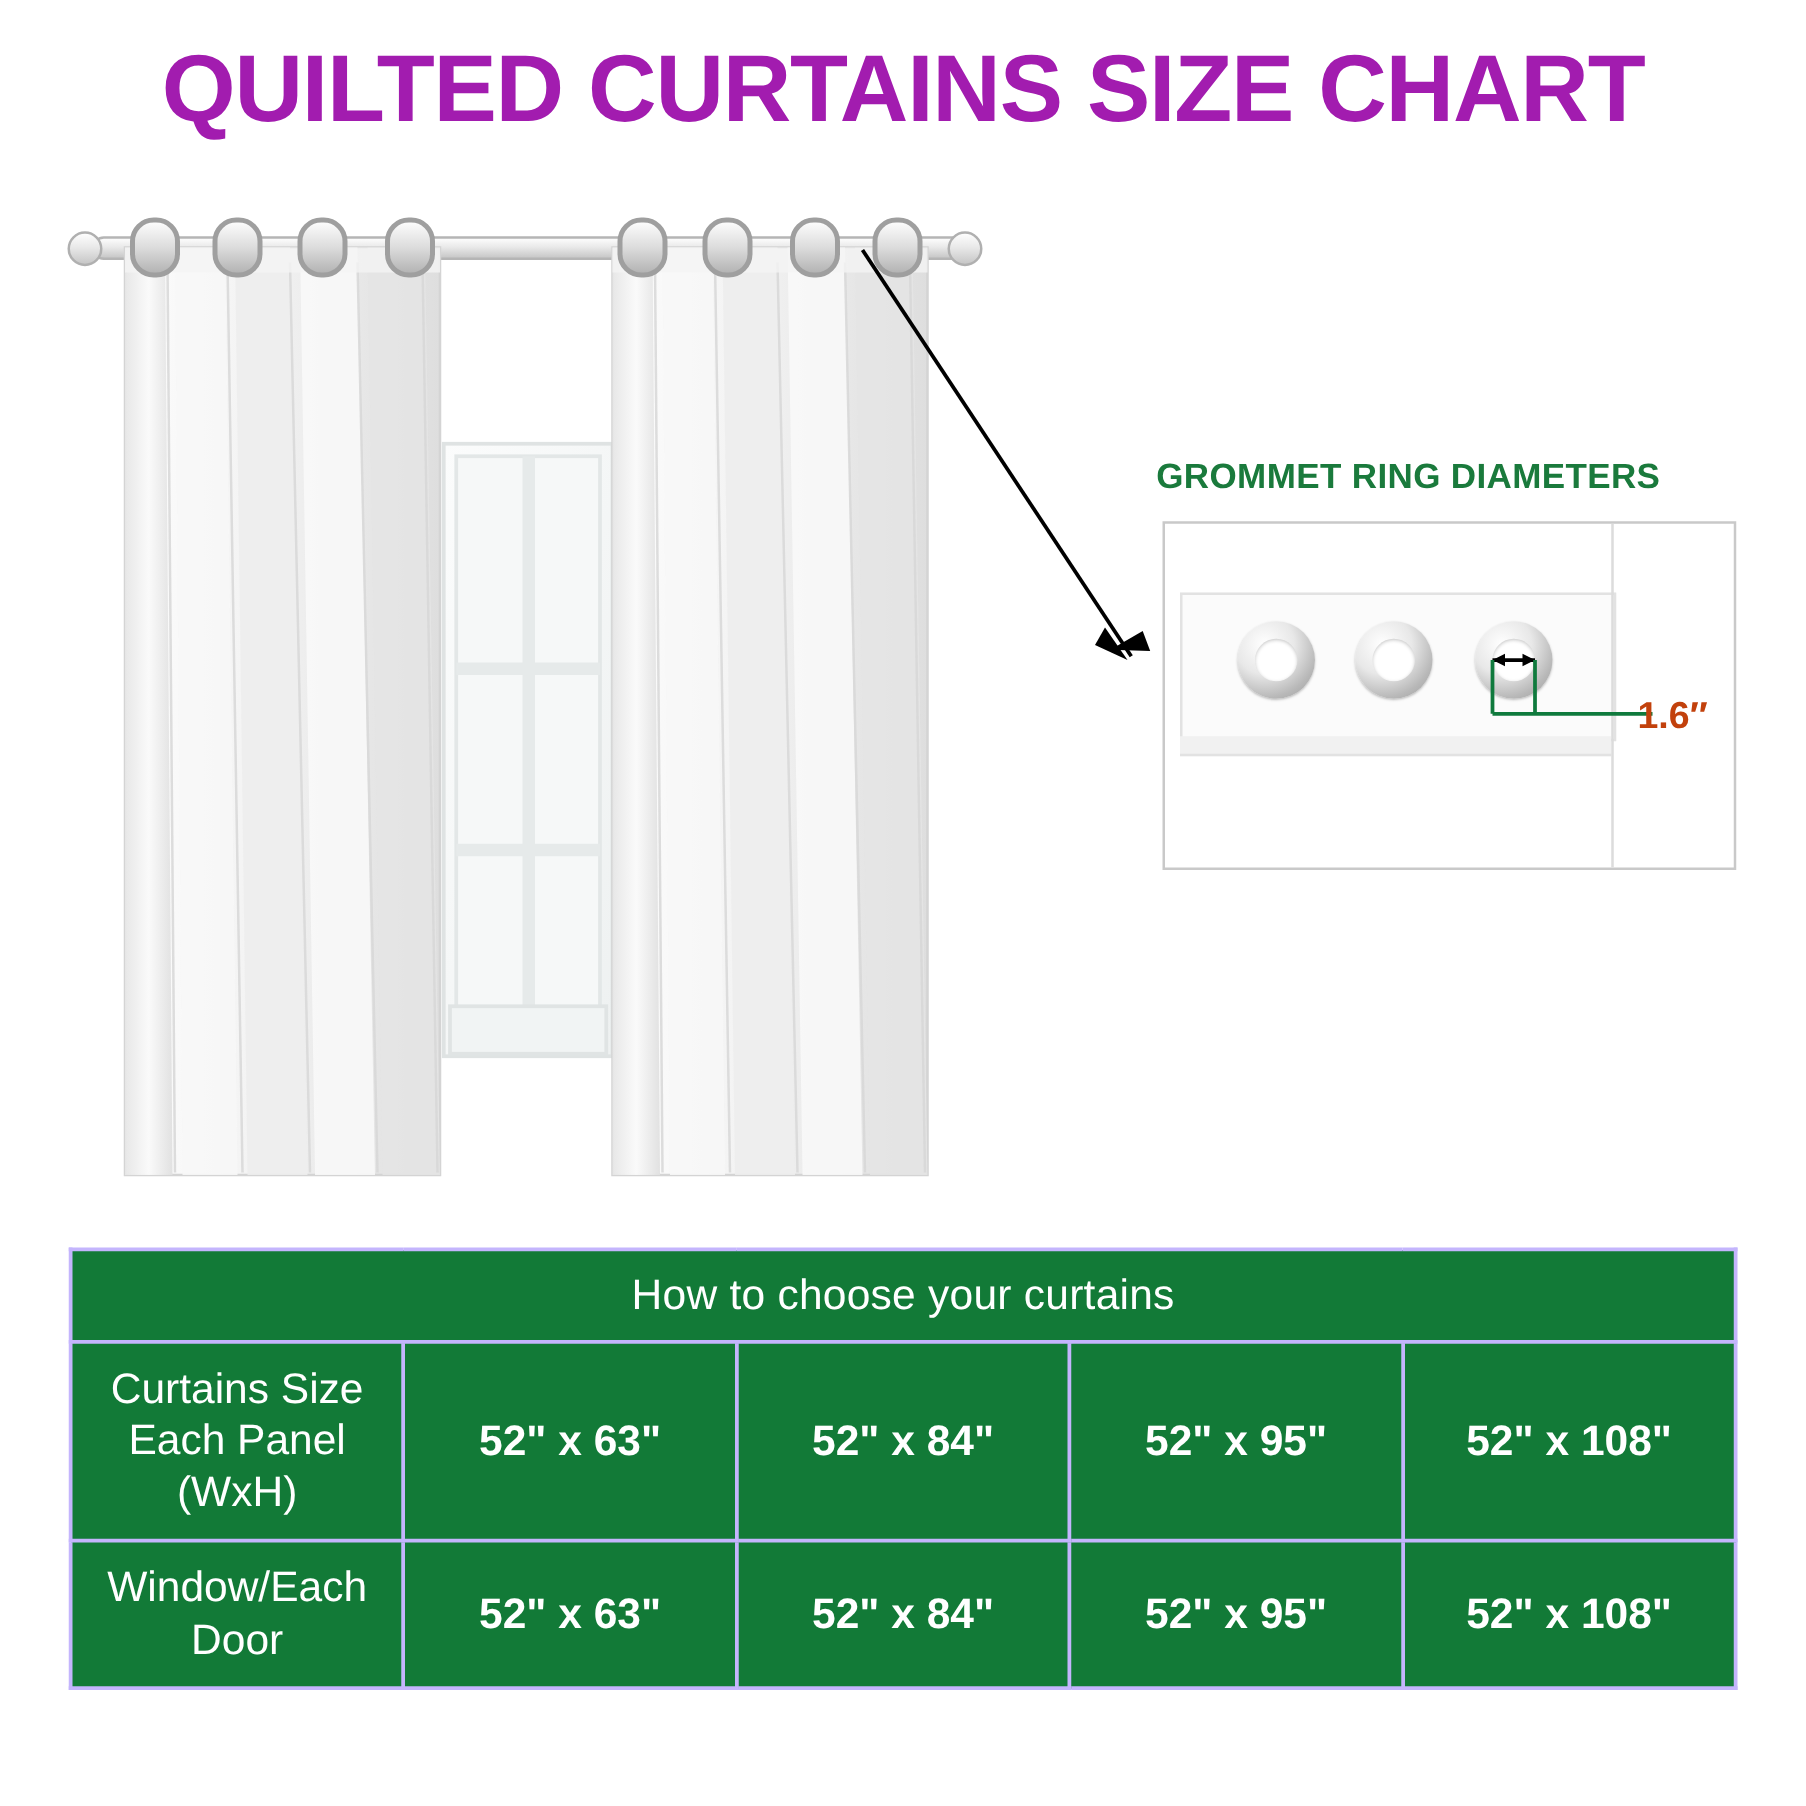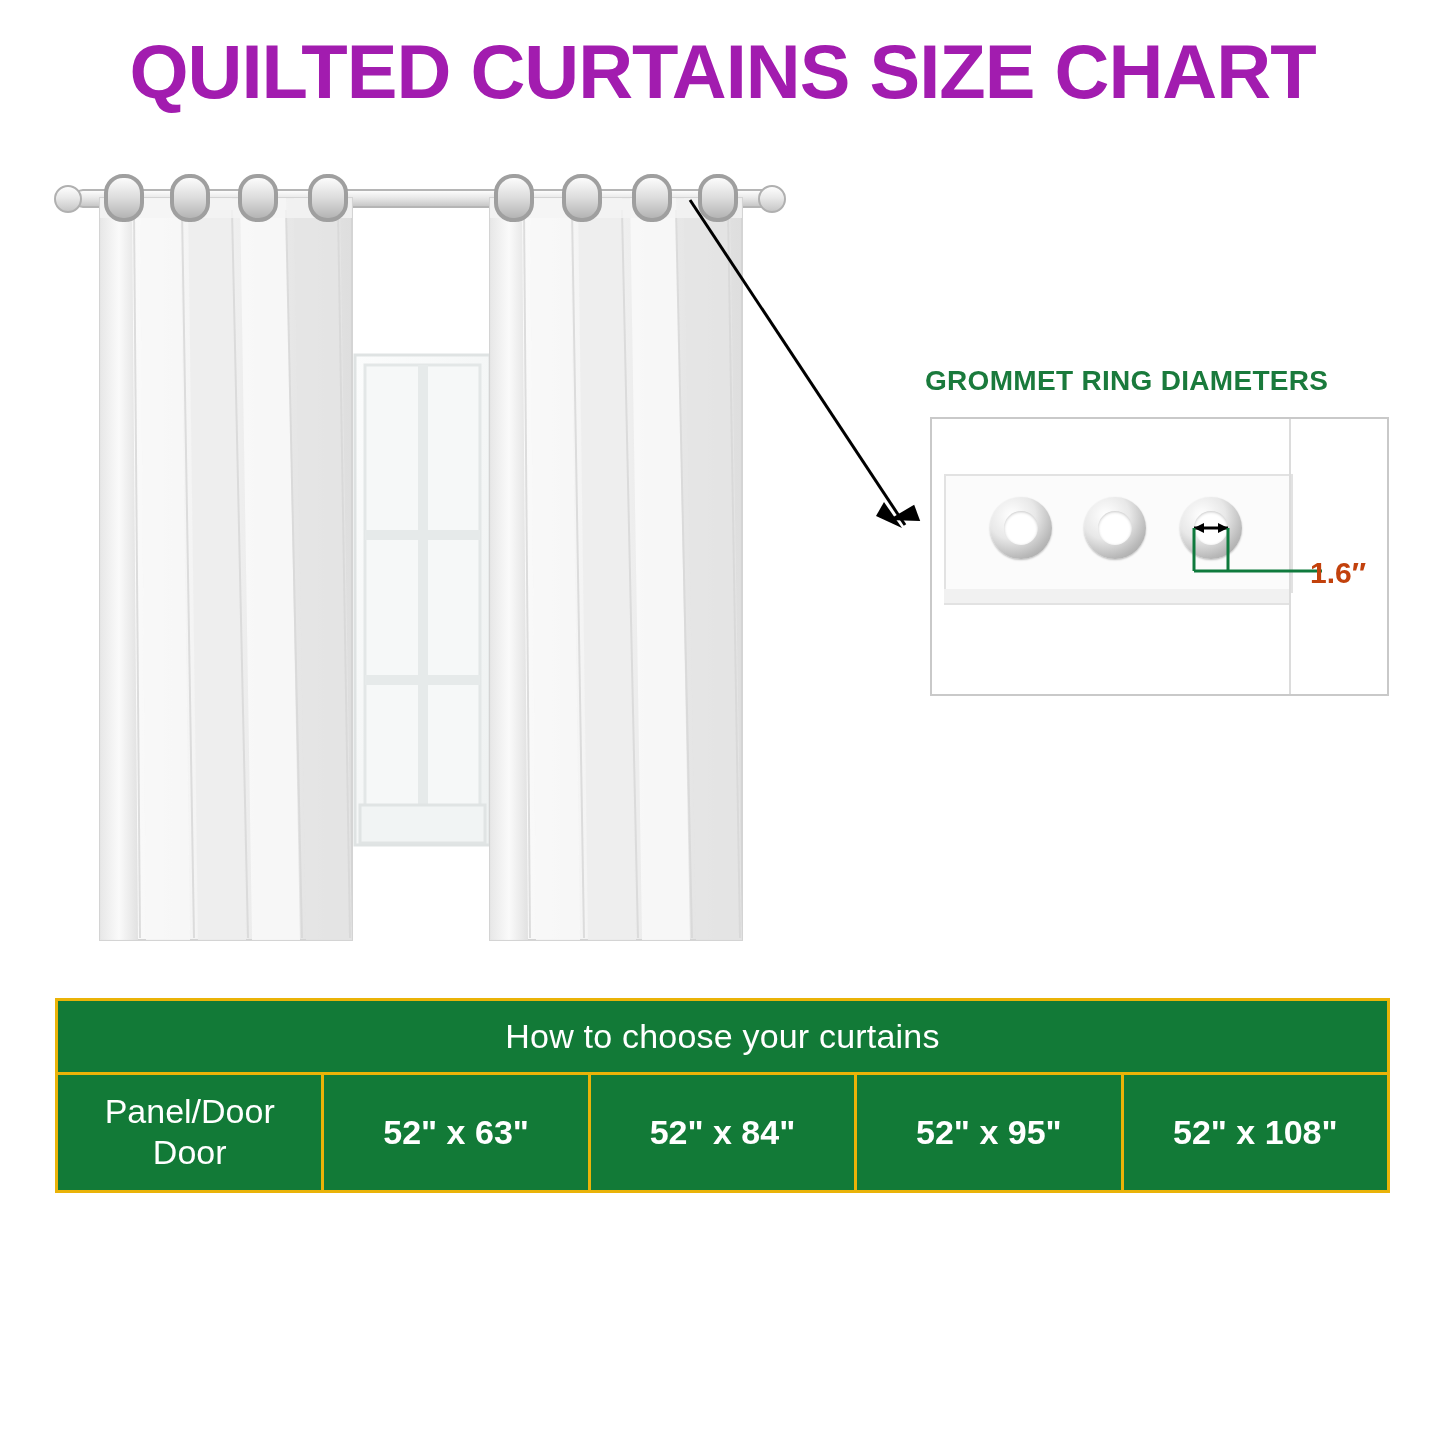--- a/index.html
+++ b/index.html
@@ -123,21 +123,21 @@
     left: 55px;
     top: 998px;
     width: 1335px;
   }
   table.size-table {
     border-collapse: collapse;
     width: 1335px;
     table-layout: fixed;
   }
   table.size-table td {
-    border: 3px solid #eab308;
+    border: 3px solid #c4b5fd;
     background: #127a37;
     color: #ffffff;
     text-align: center;
     vertical-align: middle;
     font-size: 34px;
     padding: 16px 6px;
   }
   td.table-header {
     font-size: 44px;
     font-weight: normal;
@@ -280,21 +280,32 @@
 </div>
 
 <div class="table-wrap">
   <table class="size-table">
     <tbody>
       <tr>
         <td class="table-header" colspan="5">How to choose your curtains</td>
       </tr>
       <tr>
         <td class="row-label">
-          <div>Panel/Door</div>
+          <div>Curtains Size</div>
+          <div>Each Panel</div>
+          <div>(WxH)</div>
+        </td>
+        <td class="value-cell">52" x 63"</td>
+        <td class="value-cell">52" x 84"</td>
+        <td class="value-cell">52" x 95"</td>
+        <td class="value-cell">52" x 108"</td>
+      </tr>
+      <tr>
+        <td class="row-label">
+          <div>Window/Each</div>
           <div>Door</div>
         </td>
         <td class="value-cell">52" x 63"</td>
         <td class="value-cell">52" x 84"</td>
         <td class="value-cell">52" x 95"</td>
         <td class="value-cell">52" x 108"</td>
       </tr>
     </tbody>
   </table>
 </div>

